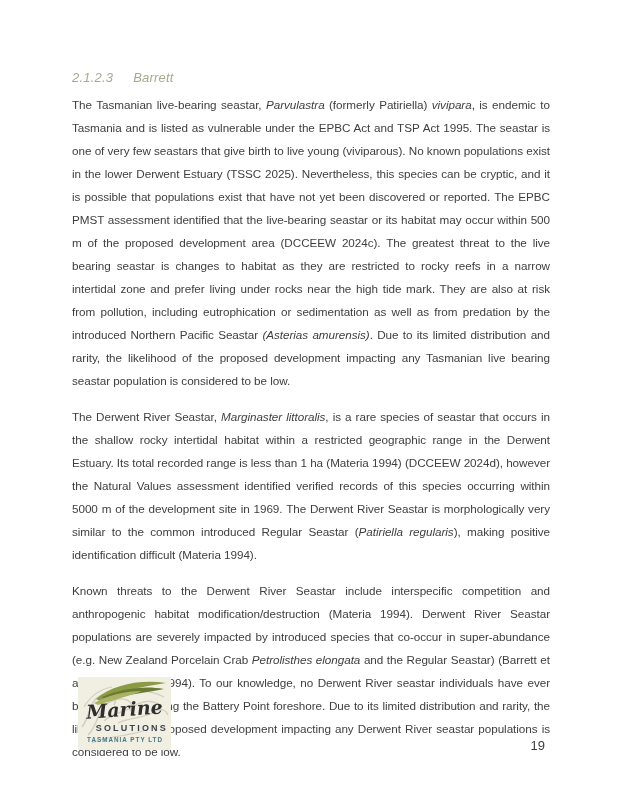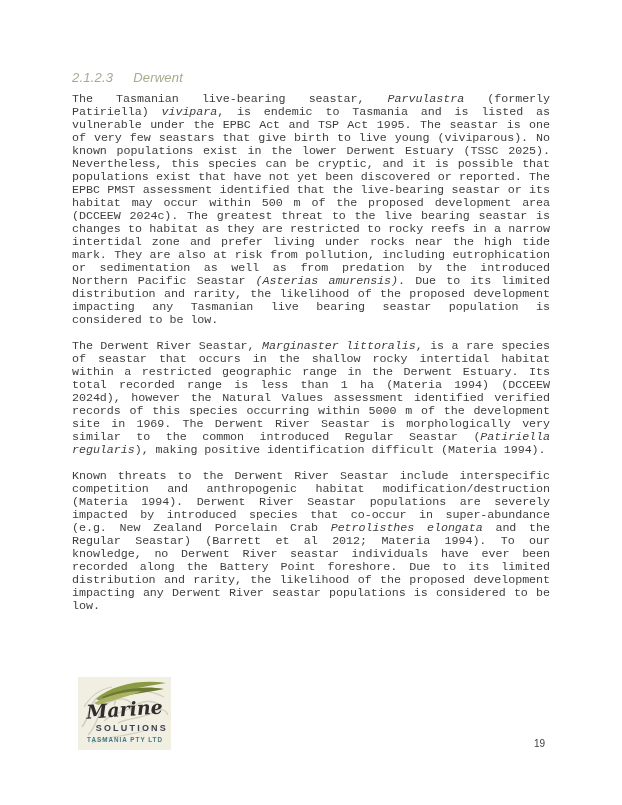--- a/index.html
+++ b/index.html
@@ -23,25 +23,24 @@
   .heading .h-num { margin-right: 20px; }
   .body-text {
     position: absolute;
     left: 72px;
     top: 93px;
     width: 478px;
   }
   .body-text p {
     margin: 0 0 13px 0;
     font-size: 11.7px;
-    line-height: 13px;
+    line-height: 23px;
     text-align: justify;
     color: var(--body_text, #3e3e3e);
     letter-spacing: -0.05px;
-    font-family: Liberation Mono, monospace;
   }
   .body-text p span.it { font-style: italic; }
 
   .logo {
     position: absolute;
     left: 78px;
     top: 677px;
     width: 93px;
     height: 73px;
     background: var(--logo_background, #f1eee2);
@@ -88,31 +87,31 @@
     right: 0;
     top: 738px;
     text-align: center;
     font-size: 10.5px;
     color: var(--footer_title, #4b7b8d);
   }
   .page-number {
     position: absolute;
     right: 77px;
     top: 738px;
-    font-size: 10px;
+    font-size: 13px;
     color: var(--page_number, #3e3e3e);
   }
 </style>
 </head>
 <body>
 
 <div class="page">
 
   <div class="heading">
-    <span class="h-num">2.1.2.3</span><span>Derwent</span>
+    <span class="h-num">2.1.2.3</span><span>Barrett</span>
   </div>
 
   <div class="body-text">
     <p><span>The Tasmanian live-bearing seastar, </span><span class="it">Parvulastra</span><span> (formerly Patiriella) </span><span class="it">vivipara</span><span>, is endemic to Tasmania and is listed as vulnerable under the EPBC Act and TSP Act 1995. The seastar is one of very few seastars that give birth to live young (viviparous). No known populations exist in the lower Derwent Estuary (TSSC 2025). Nevertheless, this species can be cryptic, and it is possible that populations exist that have not yet been discovered or reported. The EPBC PMST assessment identified that the live-bearing seastar or its habitat may occur within 500 m of the proposed development area (DCCEEW 2024c). The greatest threat to the live bearing seastar is changes to habitat as they are restricted to rocky reefs in a narrow intertidal zone and prefer living under rocks near the high tide mark. They are also at risk from pollution, including eutrophication or sedimentation as well as from predation by the introduced Northern Pacific Seastar </span><span class="it">(Asterias amurensis)</span><span>. Due to its limited distribution and rarity, the likelihood of the proposed development impacting any Tasmanian live bearing seastar population is considered to be low.</span></p>
     <p><span>The Derwent River Seastar, </span><span class="it">Marginaster littoralis</span><span>, is a rare species of seastar that occurs in the shallow rocky intertidal habitat within a restricted geographic range in the Derwent Estuary. Its total recorded range is less than 1 ha (Materia 1994) (DCCEEW 2024d), however the Natural Values assessment identified verified records of this species occurring within 5000 m of the development site in 1969. The Derwent River Seastar is morphologically very similar to the common introduced Regular Seastar (</span><span class="it">Patiriella regularis</span><span>), making positive identification difficult (Materia 1994).</span></p>
     <p><span>Known threats to the Derwent River Seastar include interspecific competition and anthropogenic habitat modification/destruction (Materia 1994). Derwent River Seastar populations are severely impacted by introduced species that co-occur in super-abundance (e.g. New Zealand Porcelain Crab </span><span class="it">Petrolisthes elongata</span><span> and the Regular Seastar) (Barrett et al 2012; Materia 1994). To our knowledge, no Derwent River seastar individuals have ever been recorded along the Battery Point foreshore. Due to its limited distribution and rarity, the likelihood of the proposed development impacting any Derwent River seastar populations is considered to be low.</span></p>
   </div>
 
   <div class="logo">
     <svg width="93" height="73" viewBox="0 0 93 73">

